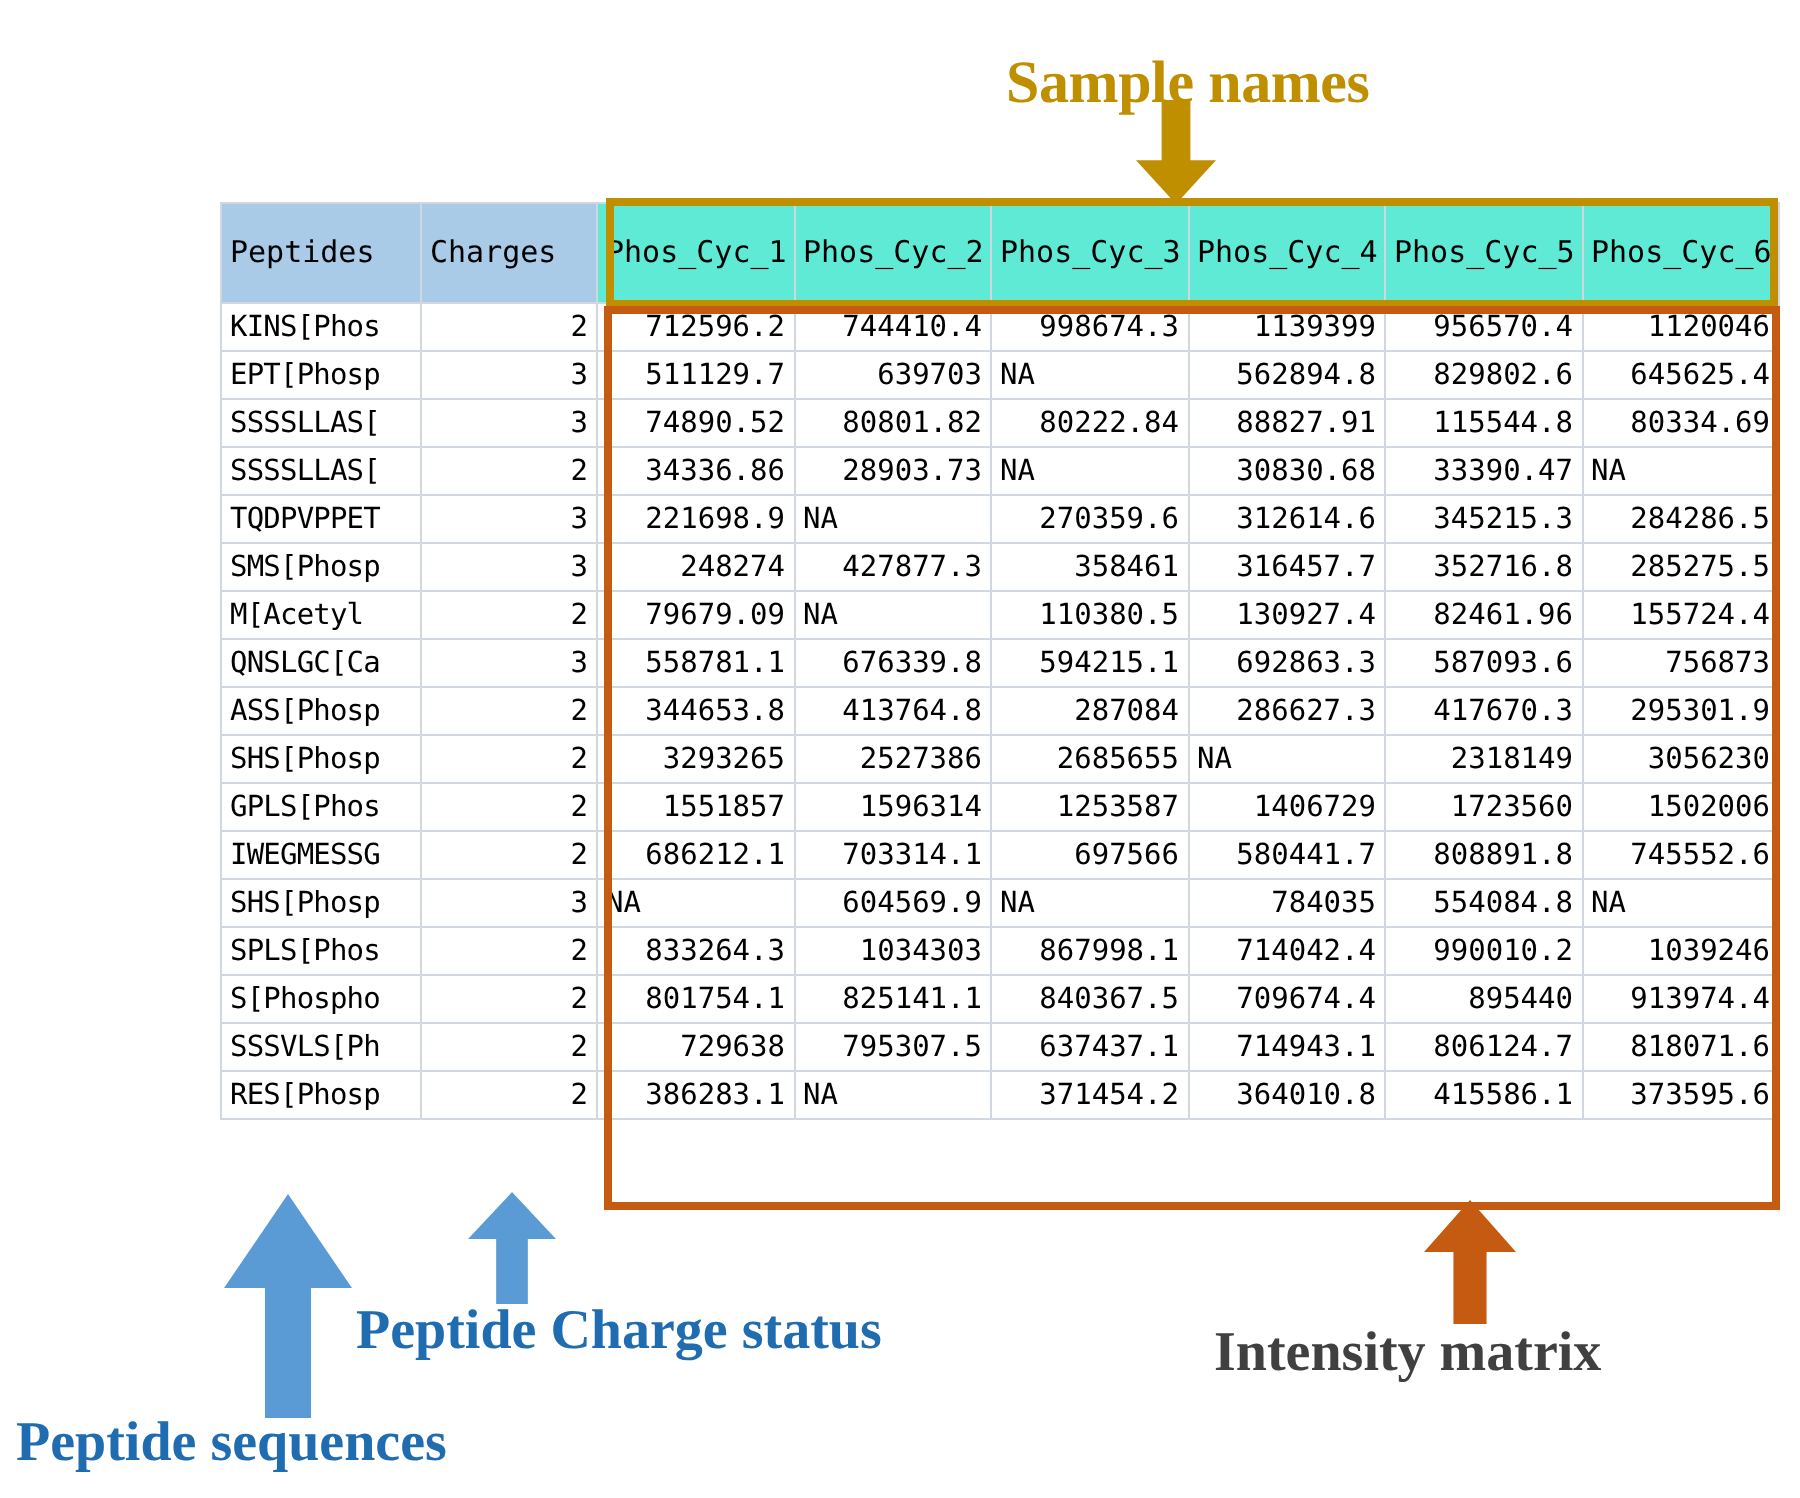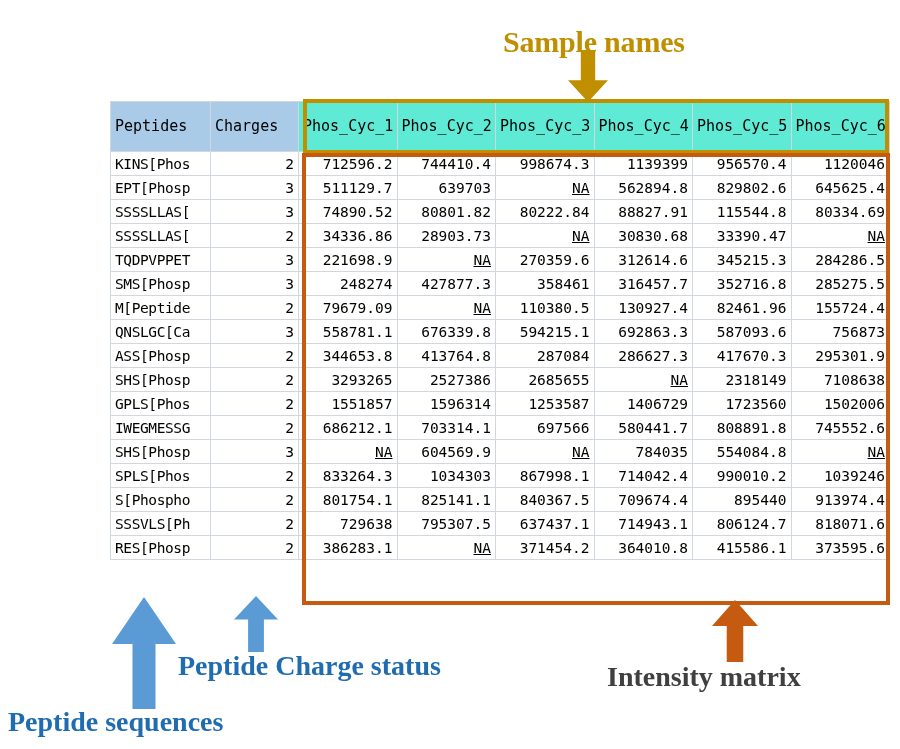--- a/index.html
+++ b/index.html
@@ -139,23 +139,22 @@
   }
   td.charge-cell {
     text-align: right;
     padding-right: 20px;
   }
   td.value-cell {
     text-align: right;
     padding-right: 3px;
   }
   td.value-cell.na {
-    text-align: right;
+    text-align: left;
     padding-left: 4px;
-    text-decoration: underline;
   }
 
   
   #sample-names-outline {
     position: absolute;
     left: 303px;
     top: 99px;
     width: 586px;
     height: 55px;
     border: 4px solid #bf8f00;
@@ -257,21 +256,21 @@
         <td class="peptide-cell">SMS[Phosp</td>
         <td class="charge-cell">3</td>
         <td class="value-cell">248274</td>
         <td class="value-cell">427877.3</td>
         <td class="value-cell">358461</td>
         <td class="value-cell">316457.7</td>
         <td class="value-cell">352716.8</td>
         <td class="value-cell">285275.5</td>
       </tr>
       <tr>
-        <td class="peptide-cell">M[Peptide</td>
+        <td class="peptide-cell">M[Acetyl</td>
         <td class="charge-cell">2</td>
         <td class="value-cell">79679.09</td>
         <td class="value-cell na">NA</td>
         <td class="value-cell">110380.5</td>
         <td class="value-cell">130927.4</td>
         <td class="value-cell">82461.96</td>
         <td class="value-cell">155724.4</td>
       </tr>
       <tr>
         <td class="peptide-cell">QNSLGC[Ca</td>
@@ -294,21 +293,21 @@
         <td class="value-cell">295301.9</td>
       </tr>
       <tr>
         <td class="peptide-cell">SHS[Phosp</td>
         <td class="charge-cell">2</td>
         <td class="value-cell">3293265</td>
         <td class="value-cell">2527386</td>
         <td class="value-cell">2685655</td>
         <td class="value-cell na">NA</td>
         <td class="value-cell">2318149</td>
-        <td class="value-cell">7108638</td>
+        <td class="value-cell">3056230</td>
       </tr>
       <tr>
         <td class="peptide-cell">GPLS[Phos</td>
         <td class="charge-cell">2</td>
         <td class="value-cell">1551857</td>
         <td class="value-cell">1596314</td>
         <td class="value-cell">1253587</td>
         <td class="value-cell">1406729</td>
         <td class="value-cell">1723560</td>
         <td class="value-cell">1502006</td>

